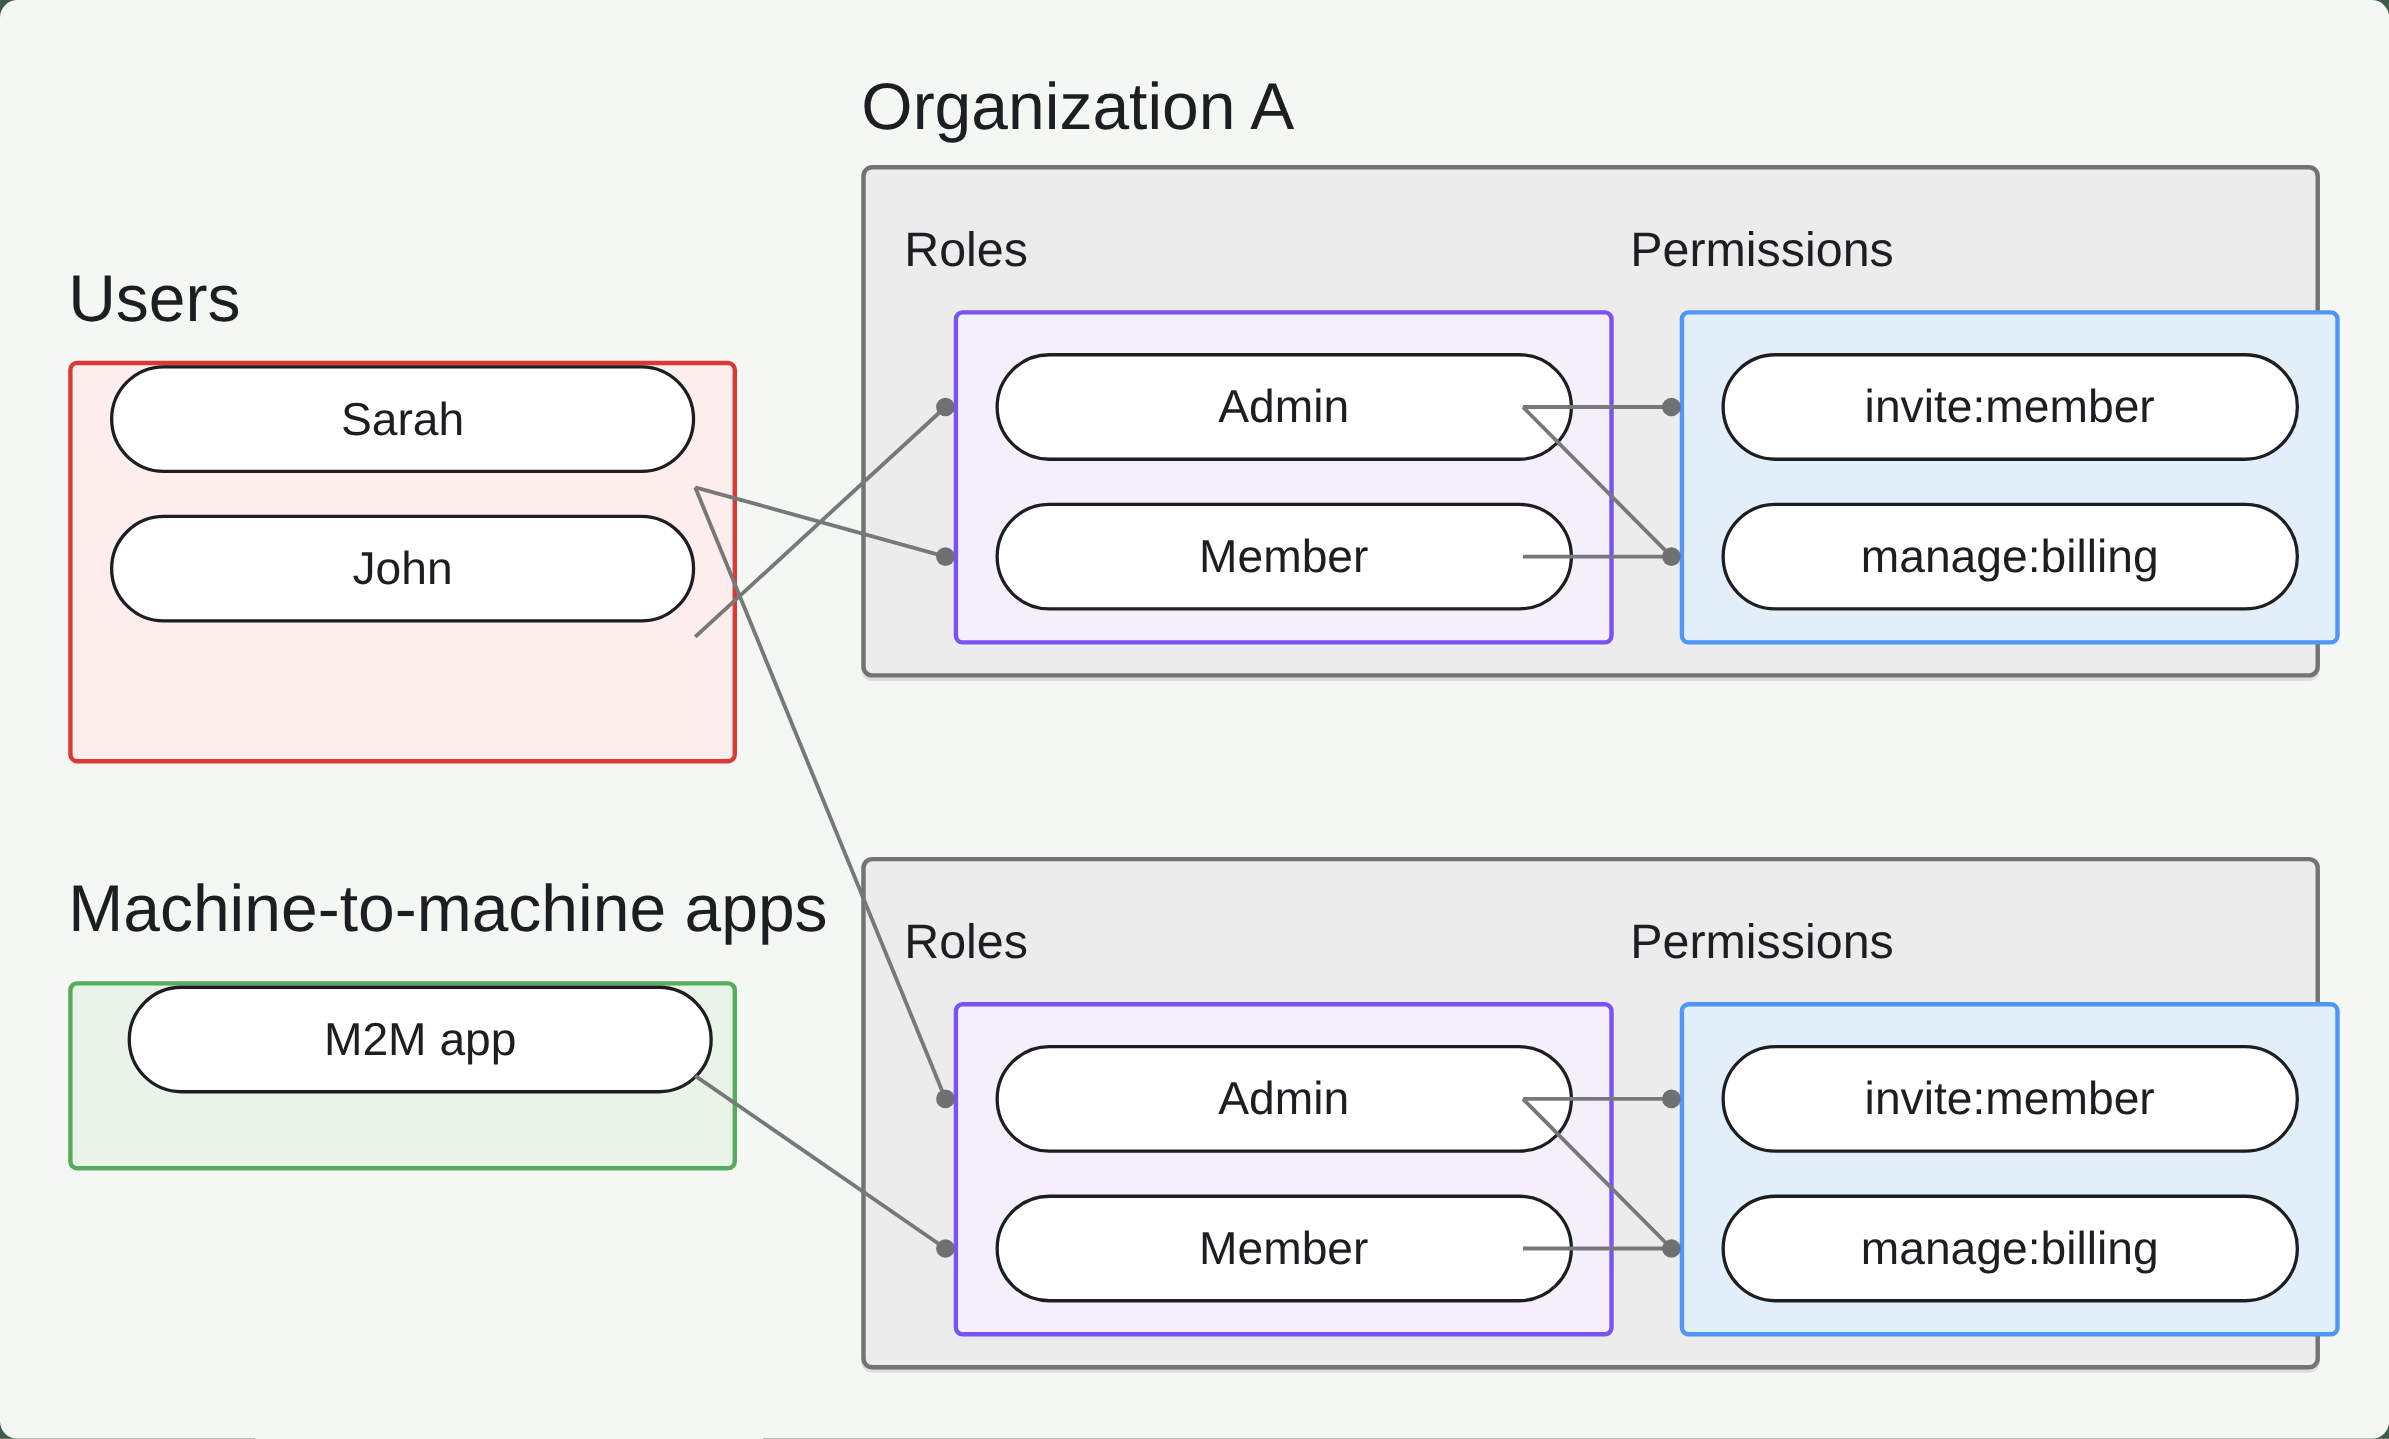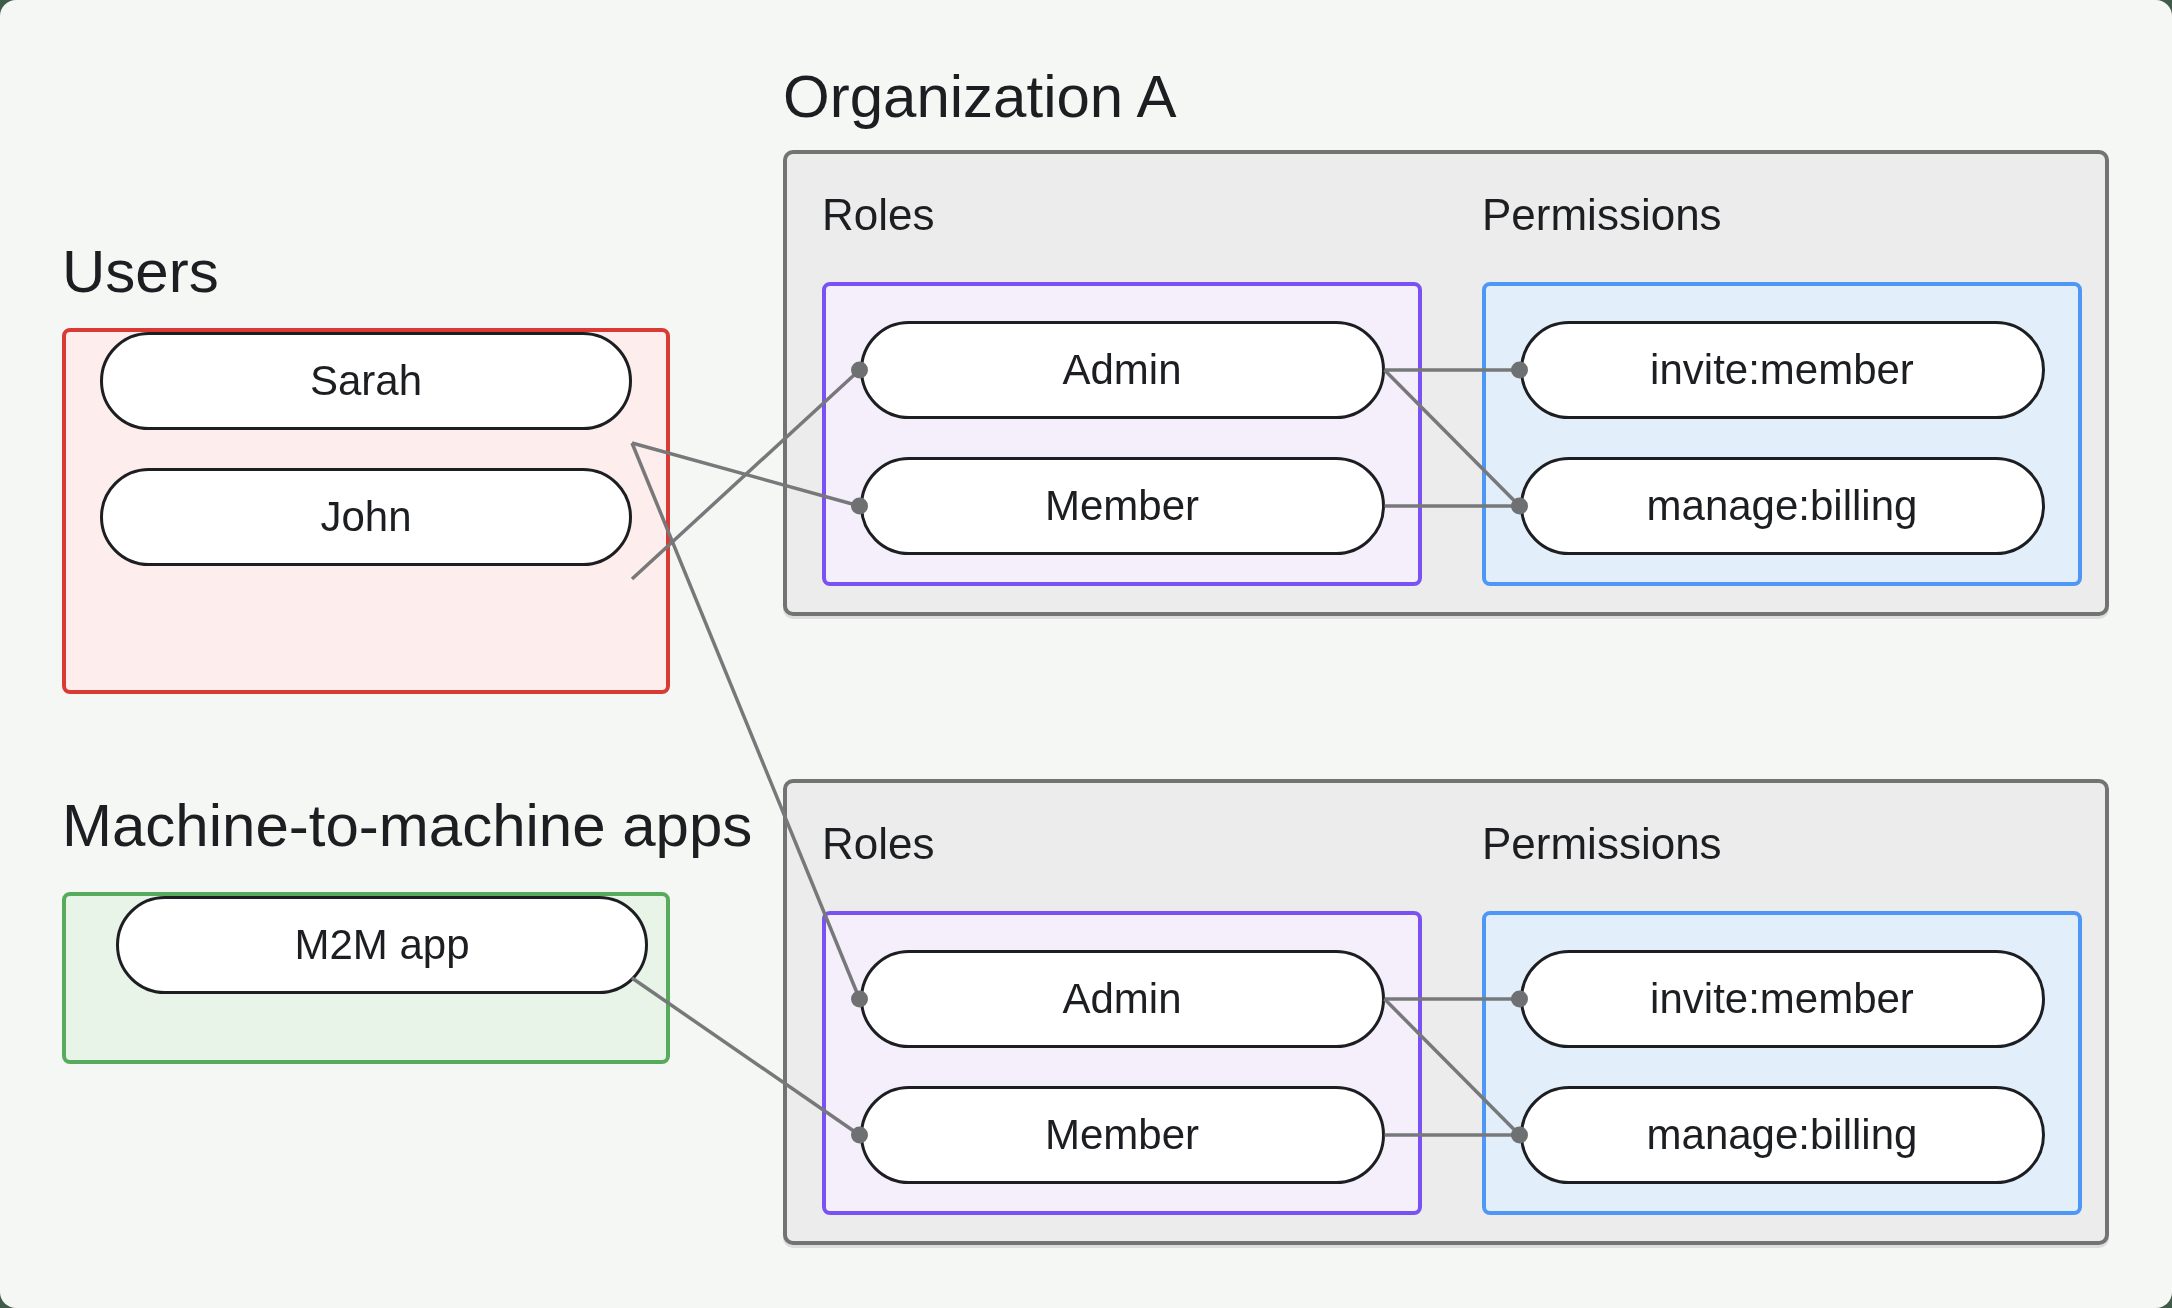--- a/index.html
+++ b/index.html
@@ -35,32 +35,32 @@
   #orgb-label { left: 783px; top: 691px; }
   .org-box {
     position: absolute; box-sizing: border-box;
     width: 1326px; height: 466px;
     border: 4px solid; border-radius: 10px;
     box-shadow: 0 3px 0 rgba(0,0,0,0.10);
   }
   #orga-box { left: 783px; top: 150px; }
   #orgb-box { left: 783px; top: 779px; }
   .col-label {
-    position: absolute; top: 36px;
+    position: absolute; top: 49px;
     font-size: 44px; line-height: 1.15;
     color: #1c1e21; white-space: nowrap;
   }
   .roles-label { left: 35px; }
   .perms-label { left: 695px; }
   .sub-box {
     position: absolute; top: 128px; box-sizing: border-box;
     width: 600px; height: 304px;
     border: 4px solid; border-radius: 8px;
     display: flex; flex-direction: column; align-items: center;
-    padding-top: 35px; gap: 38px;
+    padding-top: 35px; gap: 38px; margin-left: 45px;
   }
   .roles-box { left: 35px; }
   .perms-box { left: 695px; }
   .pill {
     box-sizing: border-box; flex: none;
     height: 98px; background: #ffffff;
     border: 3px solid; border-radius: 49px;
     display: flex; align-items: center; justify-content: center;
     font-size: 42px; color: #1c1e21; white-space: nowrap;
   }

